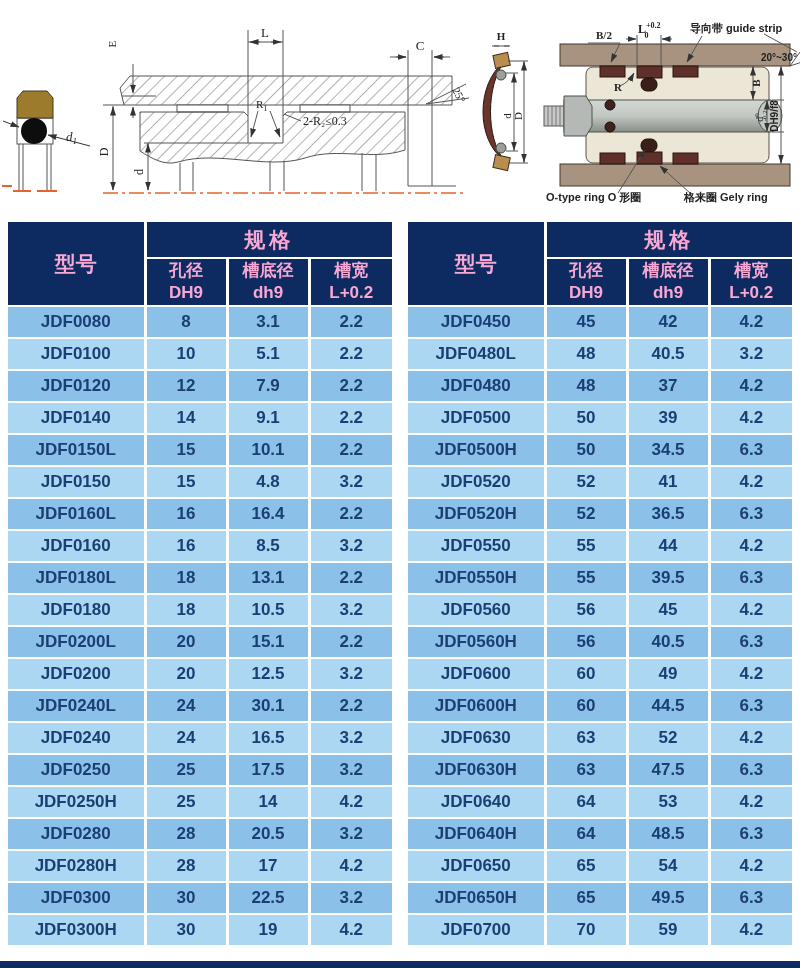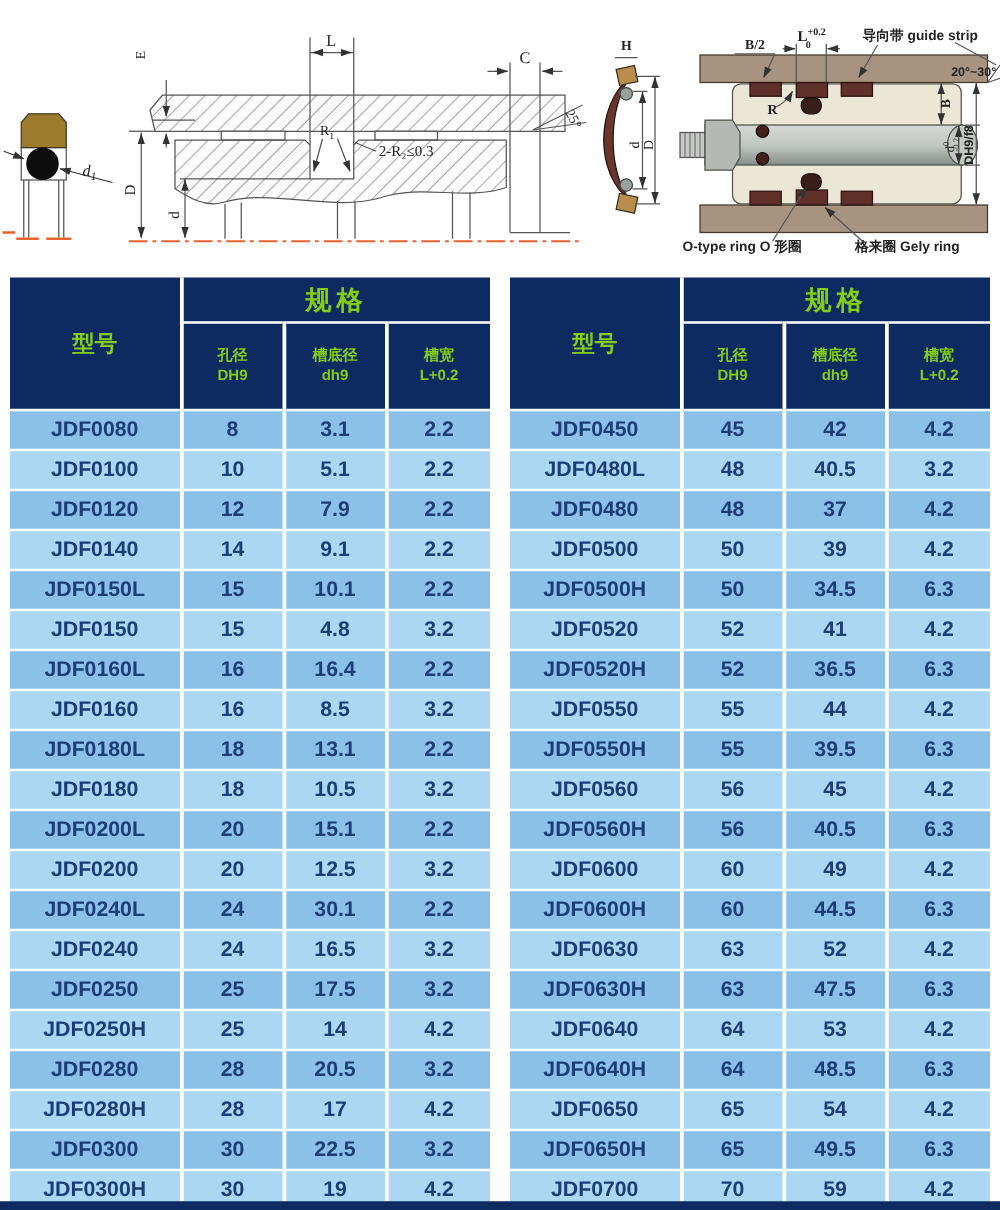--- a/index.html
+++ b/index.html
@@ -16,24 +16,24 @@
   svg text { fill:#222; }
 
   
   .tables { position:absolute; top:222px; left:8px; width:784px; display:flex; gap:16px; }
   table.spec { border-collapse:collapse; table-layout:fixed; width:384px; }
   table.spec th, table.spec td {
     border-right:3px solid #fff; border-bottom:2px solid #fff;
     padding:0; text-align:center; vertical-align:middle;
   }
   table.spec th:last-child, table.spec td:last-child { border-right:none; }
-  table.spec thead th { background:#0d2b60; color:#84cc16; font-weight:bold; }
-  th.h-model { font-size:18px; }
+  table.spec thead th { background:#0d2b60; color:#f9a8d4; font-weight:bold; }
+  th.h-model { font-size:21px; }
   th.h-spec  { height:36px; font-size:21px; letter-spacing:4px; }
-  th.h-sub   { height:70px; font-size:12px; line-height:1.3; }
+  th.h-sub   { height:48px; font-size:17px; line-height:1.3; }
   table.spec tbody td { height:32px; font-size:17px; font-weight:bold; color:#1b3e74; }
   table.spec tbody tr:nth-child(odd)  td { background:#8bc0e8; }
   table.spec tbody tr:nth-child(even) td { background:#abd7f2; }
 
   .bottom-bar { position:absolute; left:0; top:961px; width:800px; height:7px; background:#0d2b60; }
 </style>
 </head>
 <body>
 
 <div class="page">

